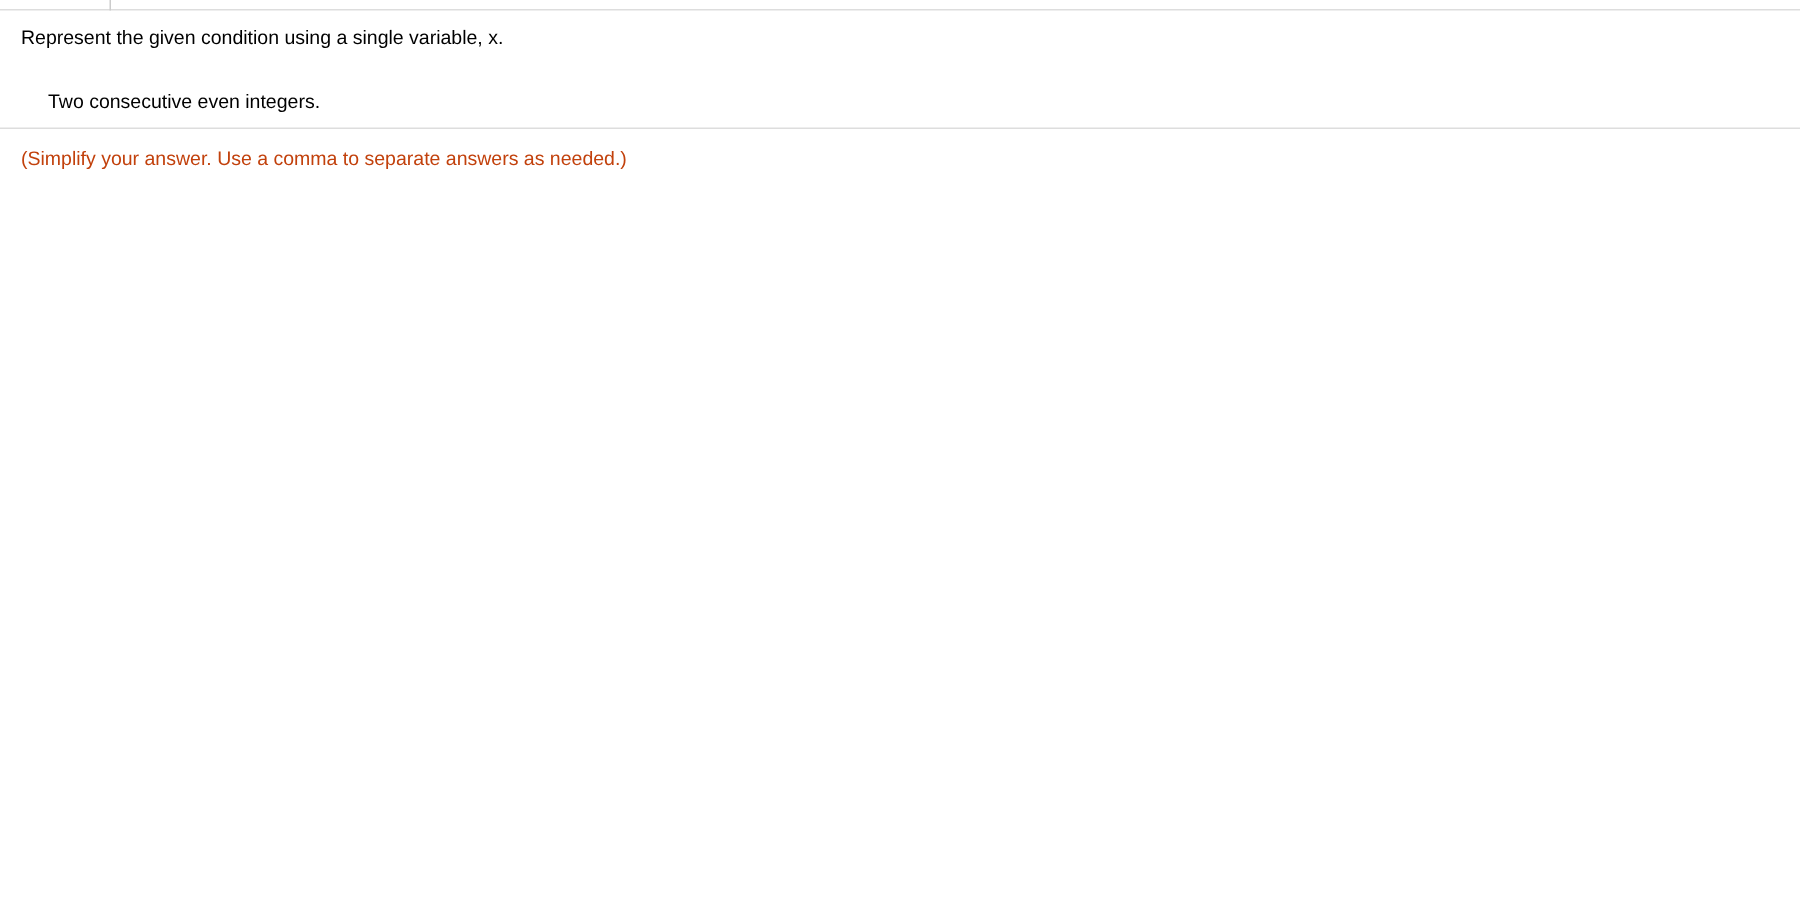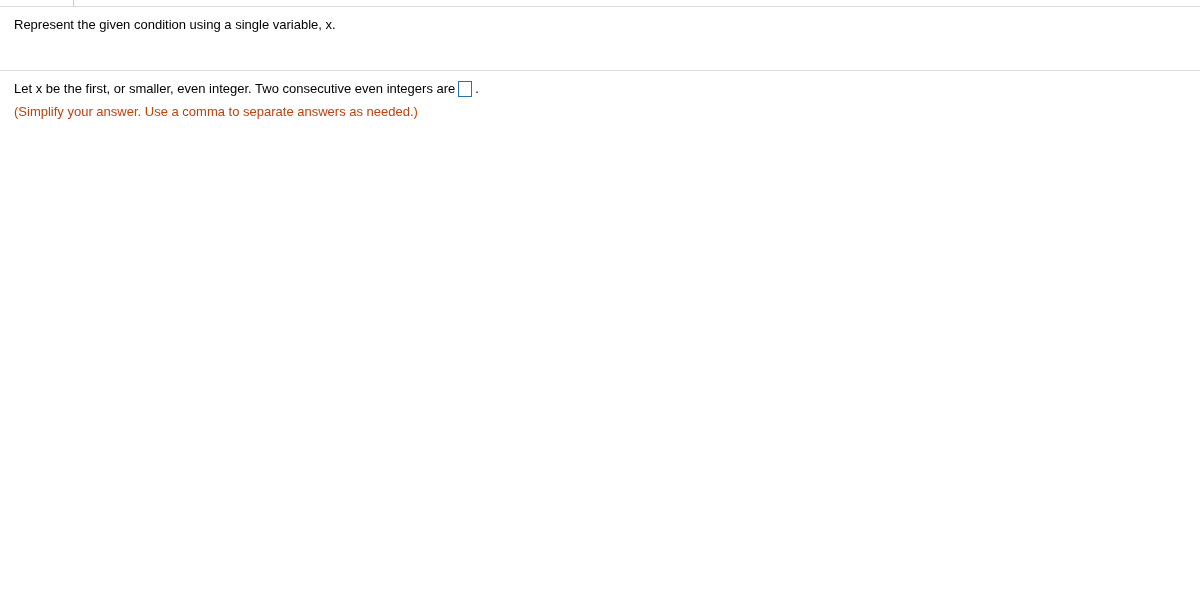--- a/index.html
+++ b/index.html
@@ -66,22 +66,18 @@
   </style>
 </head>
 <body>
 
 <div class="top-bar">
   <div class="tab-notch"></div>
 </div>
 
 <div class="question-block">
   <div class="question-line1">Represent the given condition using a single variable, x.</div>
+  <div class="question-line2">Two consecutive even integers.</div>
 </div>
 
 <div class="answer-block">
-  <div class="answer-line">
-    <span>Let x be the first, or smaller, even integer. Two consecutive even integers are </span>
-    <input type="text" class="answer-input" value="" style="">
-    <span>.</span>
-  </div>
   <div class="hint">(Simplify your answer. Use a comma to separate answers as needed.)</div>
 </div>
 
 </body></html>

